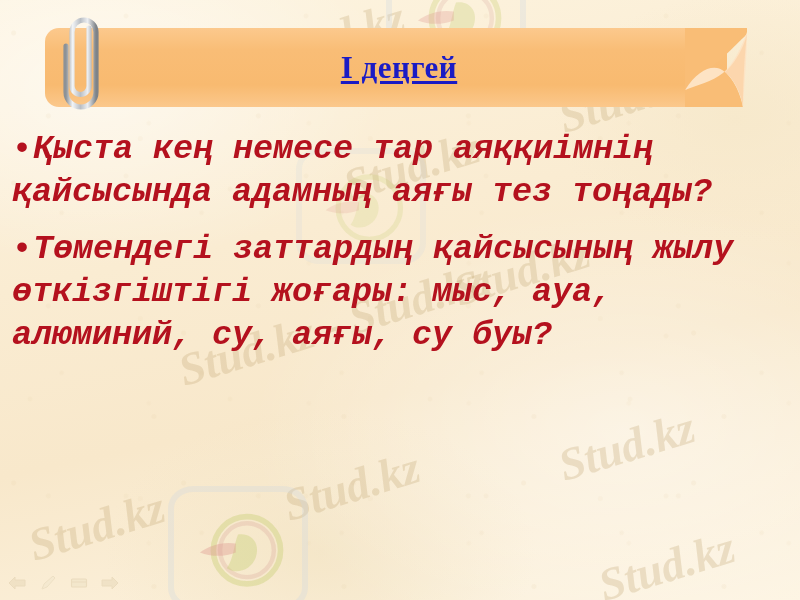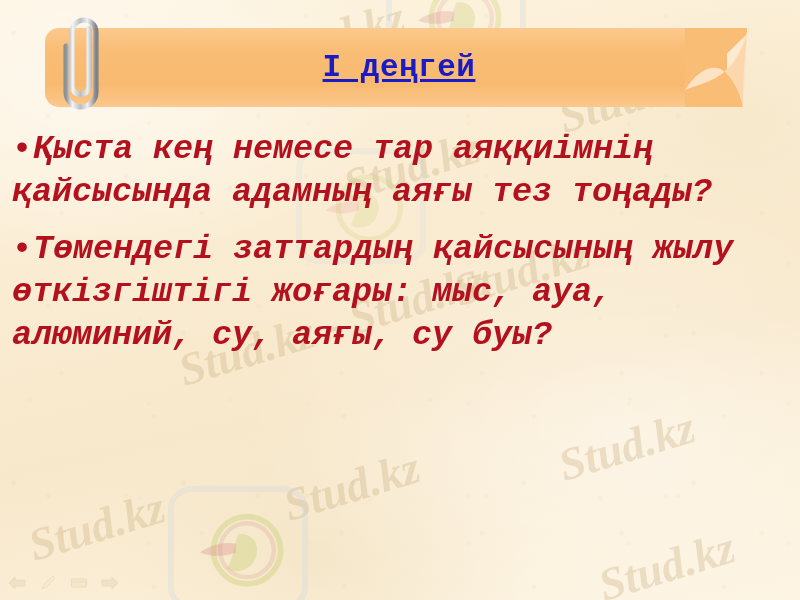--- a/index.html
+++ b/index.html
@@ -115,21 +115,21 @@
     left: 0;
     top: 0;
     width: 674px;
     height: 79px;
     display: flex;
     align-items: center;
     justify-content: center;
     z-index: 4;
   }
   .banner-title span {
-    font-family: Liberation Mono, monospace;
+    font-family: Liberation Serif, serif;
     font-weight: bold;
     font-size: 31px;
     color: #1b1bc4;
     text-decoration: underline;
     text-underline-offset: 3px;
     letter-spacing: .5px;
     padding-left: 34px;
     text-align: center;
   }
 

